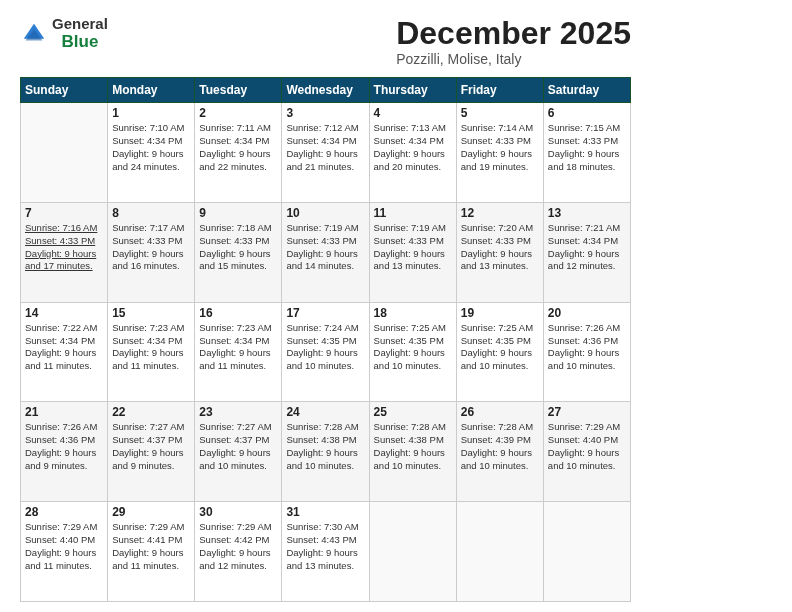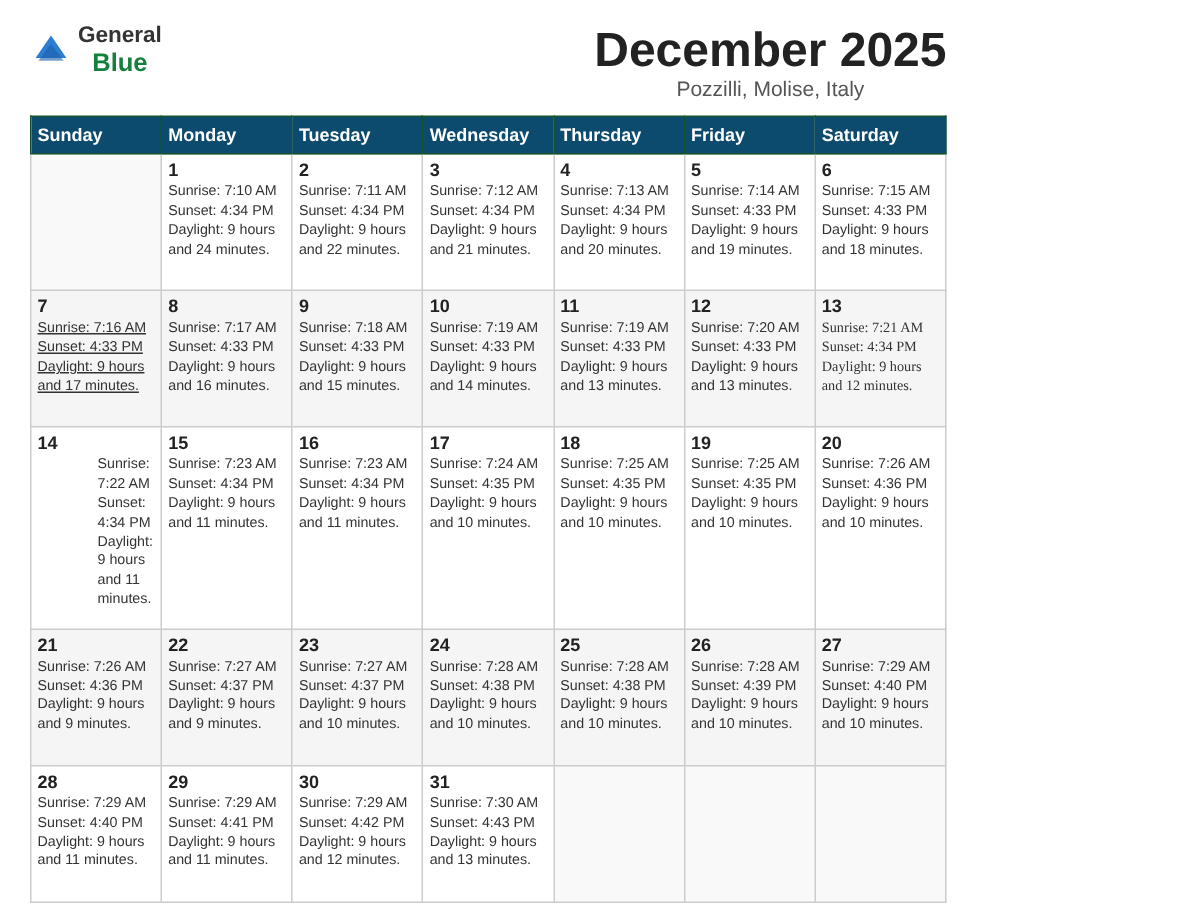--- a/index.html
+++ b/index.html
@@ -42,21 +42,21 @@
       font-size: 17px;
       font-weight: bold;
       color: #15803d;
       text-align: center;
     }
     .logo-icon {
       width: 28px;
       height: 28px;
     }
     .title-block {
-      text-align: center;
+      text-align: left;
       margin-left: 43px;
     }
     .month-title {
       font-size: 32px;
       font-weight: bold;
       color: #222;
       line-height: 1.1;
     }
     .subtitle {
       font-size: 14px;
@@ -224,30 +224,30 @@
           </td>
           <td>
             <div class="day-number">12</div>
             <div class="day-info" style="white-space: pre-line;">Sunrise: 7:20 AM
 Sunset: 4:33 PM
 Daylight: 9 hours
 and 13 minutes.</div>
           </td>
           <td>
             <div class="day-number">13</div>
-            <div class="day-info" style="white-space: pre-line; font-family: Liberation Serif, serif;">Sunrise: 7:21 AM
+            <div class="day-info" style="white-space: pre-line;">Sunrise: 7:21 AM
 Sunset: 4:34 PM
 Daylight: 9 hours
 and 12 minutes.</div>
           </td>
         </tr>
         <tr class="row-white">
           <td>
             <div class="day-number">14</div>
-            <div class="day-info" style="white-space: pre-line; margin-left: 40px;">Sunrise: 7:22 AM
+            <div class="day-info" style="white-space: pre-line;">Sunrise: 7:22 AM
 Sunset: 4:34 PM
 Daylight: 9 hours
 and 11 minutes.</div>
           </td>
           <td>
             <div class="day-number">15</div>
             <div class="day-info" style="white-space: pre-line;">Sunrise: 7:23 AM
 Sunset: 4:34 PM
 Daylight: 9 hours
 and 11 minutes.</div>

